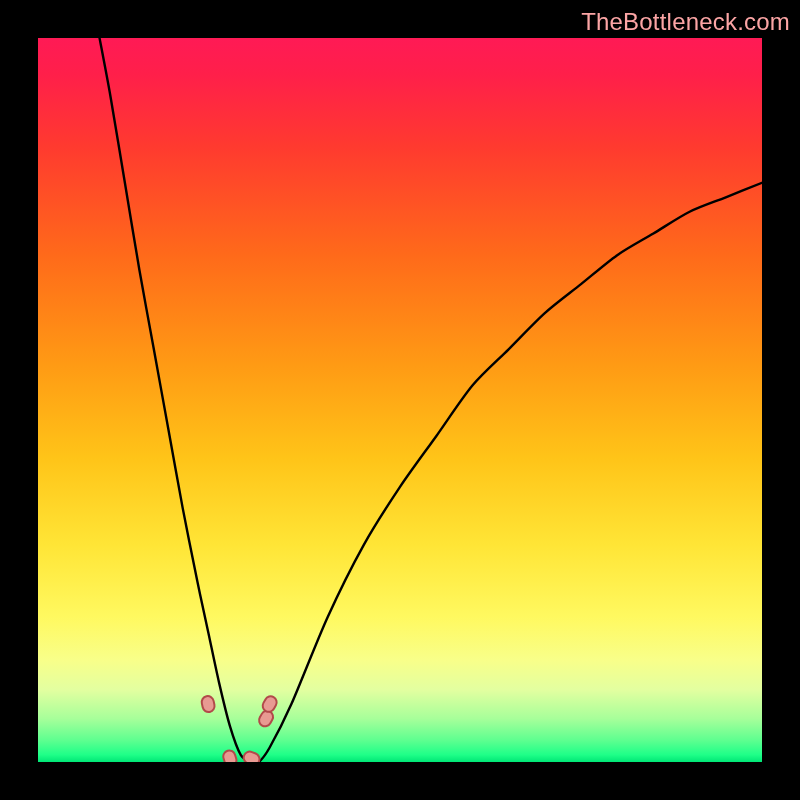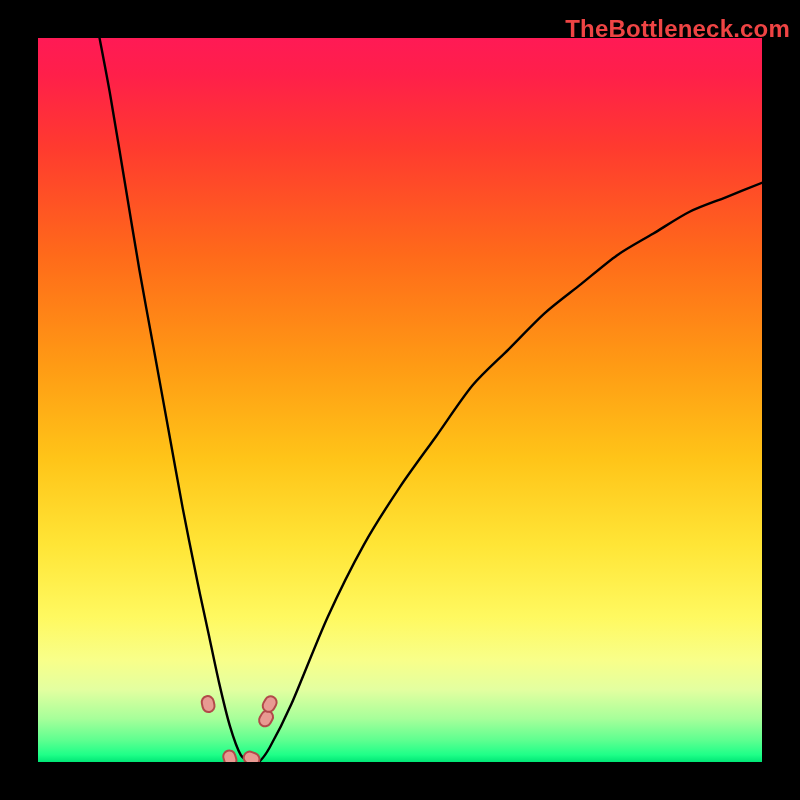--- a/index.html
+++ b/index.html
@@ -12,25 +12,25 @@
     font-family: Arial, Helvetica, sans-serif;
   }
   .frame {
     position: relative;
     width: 800px;
     height: 800px;
     background: #000;
   }
   .watermark {
     position: absolute;
-    top: 15px;
+    top: 8px;
     right: 10px;
-    color: #ef4444;
+    color: #fca5a5;
     font-size: 24px;
-    font-weight: 700;
+    font-weight: 400;
     letter-spacing: 0.2px;
   }
   .plot-area {
     position: absolute;
     top: 38px;
     left: 38px;
     width: 724px;
     height: 724px;
     overflow: hidden;
   }

